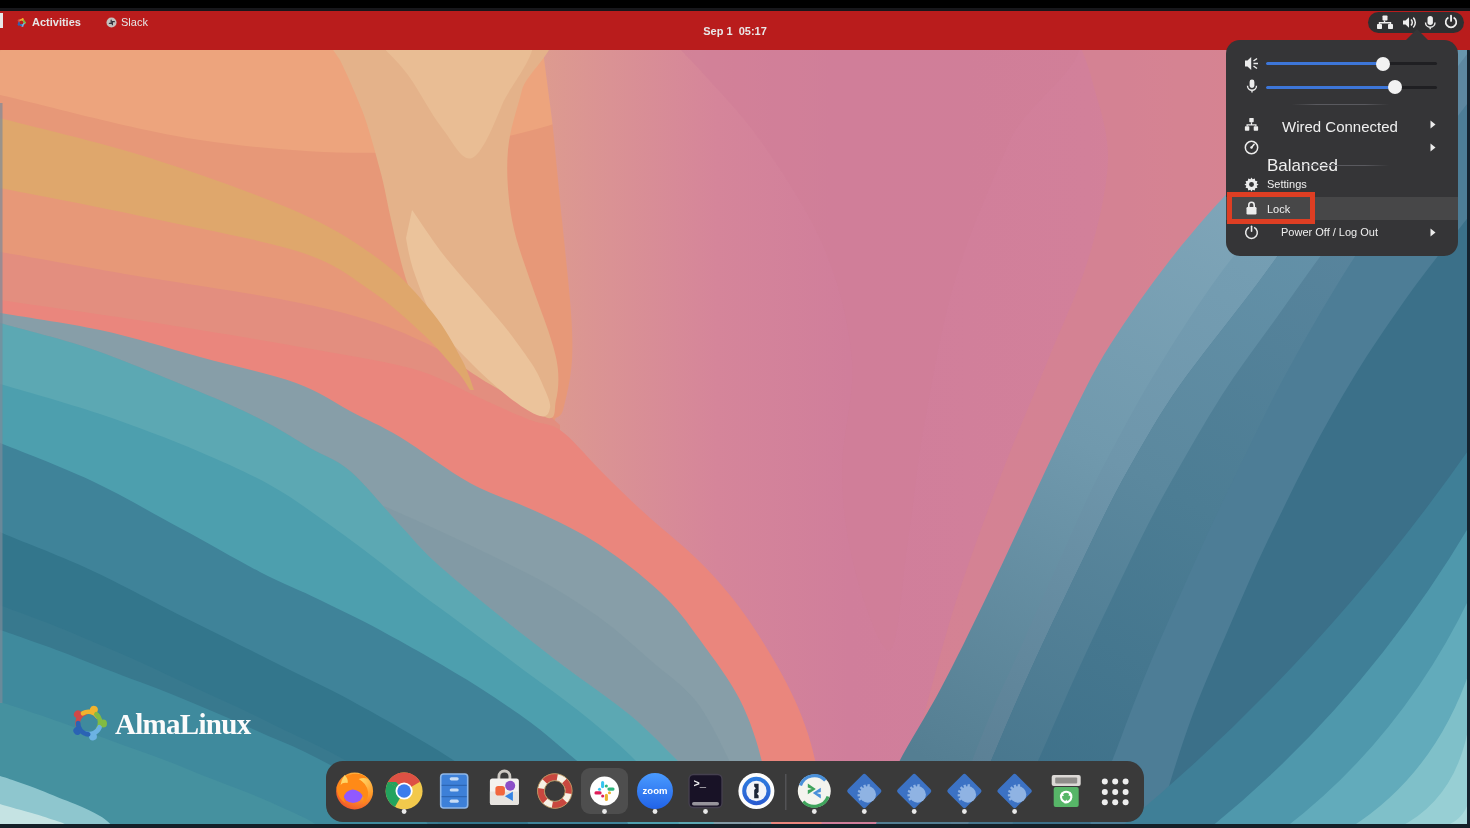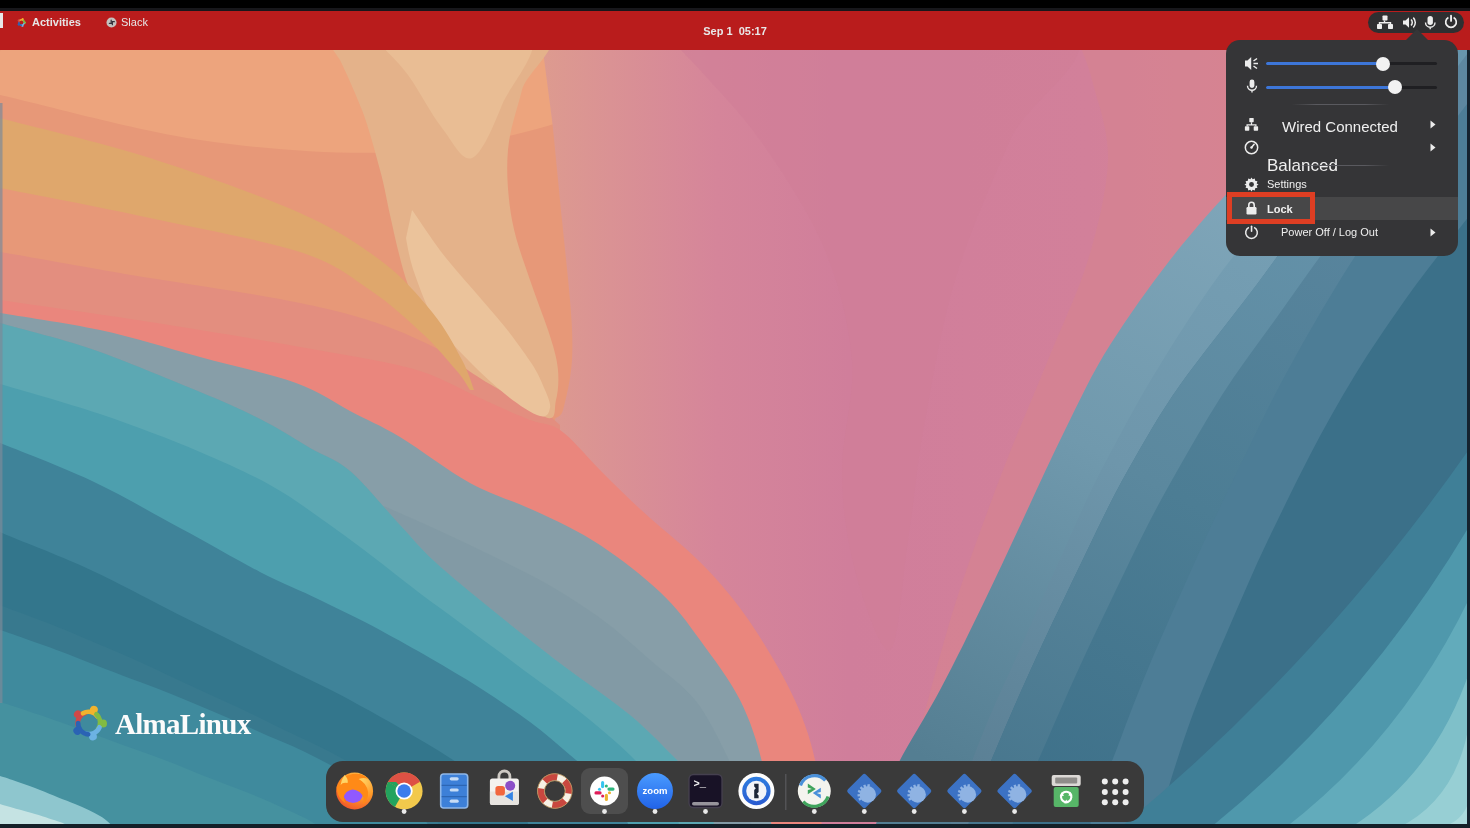--- a/index.html
+++ b/index.html
@@ -233,21 +233,21 @@
       <path d="M8,0.5 L9.2,2.5 L11.5,1.7 L11.9,4.1 L14.3,4.5 L13.5,6.8 L15.5,8 L13.5,9.2 L14.3,11.5 L11.9,11.9 L11.5,14.3 L9.2,13.5 L8,15.5 L6.8,13.5 L4.5,14.3 L4.1,11.9 L1.7,11.5 L2.5,9.2 L0.5,8 L2.5,6.8 L1.7,4.5 L4.1,4.1 L4.5,1.7 L6.8,2.5 Z" fill="#ececec"></path>
       <circle cx="8" cy="8" r="2.6" fill="#353537"></circle>
     </svg>
     <div class="abs" style="left:41px;top:138px;font-size:11px;color:#f0f0f0;">Settings</div>
 
     <div class="abs" style="left:0;top:156.5px;width:232px;height:23.5px;background:#474748;"></div>
     <svg class="abs" style="left:19px;top:161px" width="13" height="14" viewBox="0 0 13 14">
       <rect x="1.5" y="6" width="10" height="7.5" rx="1.2" fill="#ececec"></rect>
       <path d="M3.8,6 L3.8,4 A2.7,2.7 0 0,1 9.2,4 L9.2,6" stroke="#ececec" stroke-width="1.6" fill="none"></path>
     </svg>
-    <div class="abs" style="left:41px;top:162.5px;font-size:11px;color:#f0f0f0;font-weight:bold;">Lock</div>
+    <div class="abs" style="left:41px;top:162.5px;font-size:11px;color:#f0f0f0;">Lock</div>
 
     <svg class="abs" style="left:18px;top:185px" width="15" height="15" viewBox="0 0 16 16">
       <path d="M5.2,2.6 A6.2,6.2 0 1,0 10.8,2.6" stroke="#ececec" stroke-width="1.6" fill="none"></path>
       <rect x="7.2" y="0.5" width="1.7" height="7" rx="0.85" fill="#ececec"></rect>
     </svg>
     <div class="abs" style="left:55px;top:186px;font-size:11px;color:#f0f0f0;">Power Off / Log Out</div>
     <svg class="abs" style="left:204px;top:187.5px" width="6" height="9" viewBox="0 0 6 9">
         <path d="M0.5,0.5 L5.5,4.5 L0.5,8.5 Z" fill="#ececec"></path>
       </svg>
   </div>

